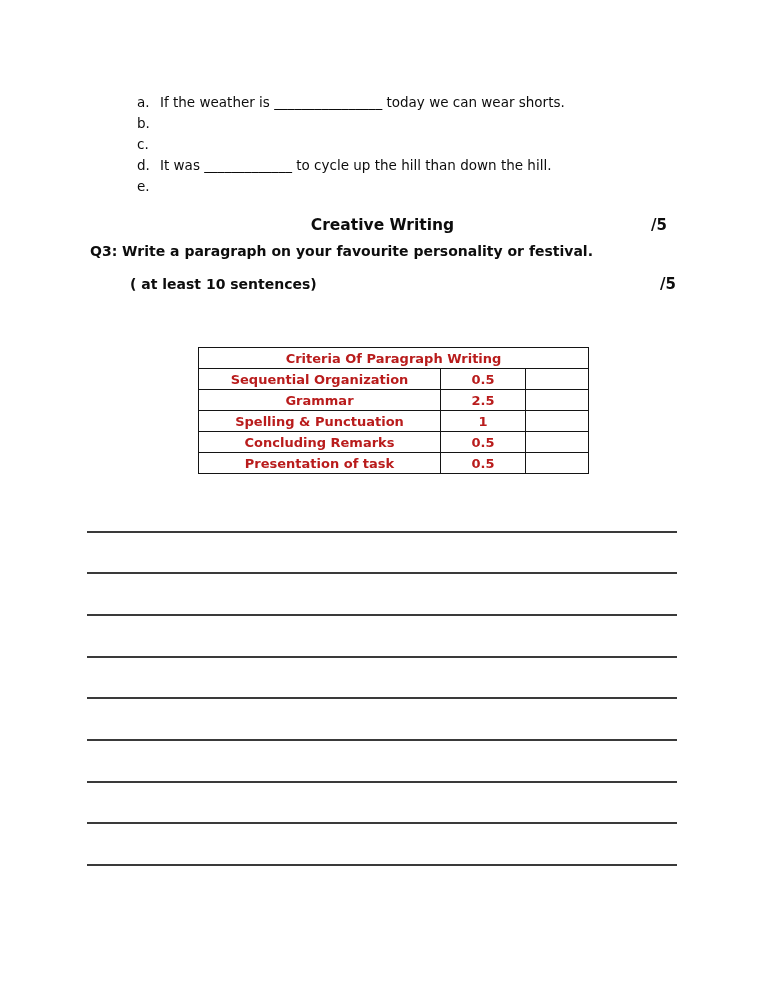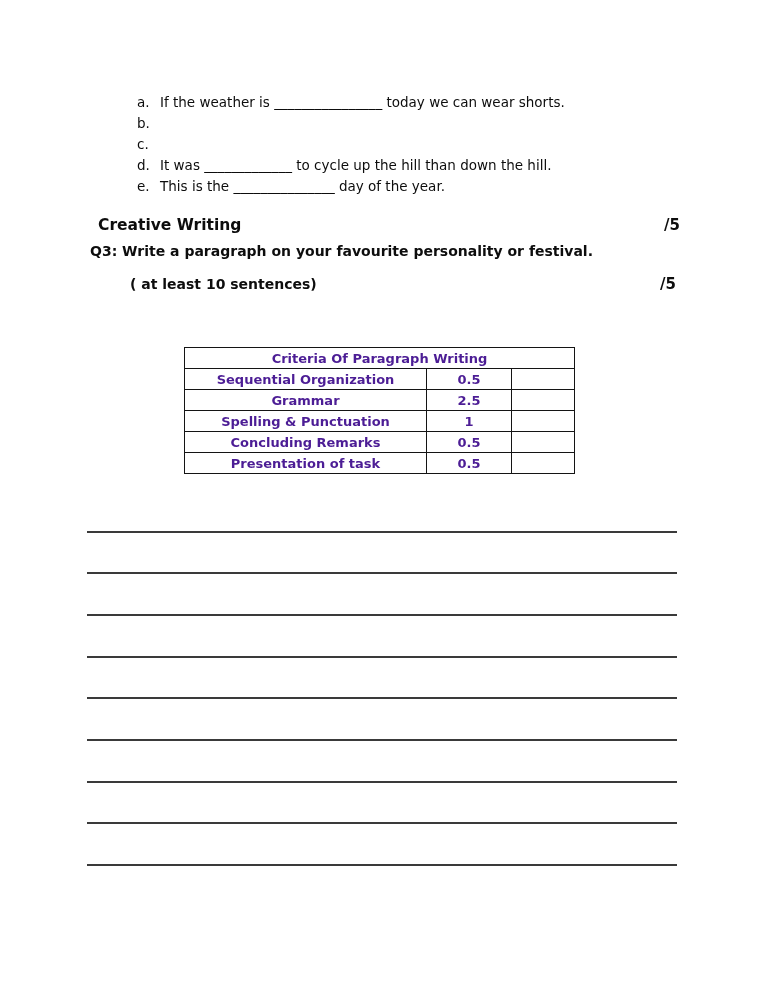--- a/index.html
+++ b/index.html
@@ -10,31 +10,31 @@
     font-family:"DejaVu Sans", sans-serif;
     color:#0d0d0d;
     overflow:hidden;
     margin:0 auto;
   }
   
   .blanks{position:absolute;left:137px;top:92px;}
   .blank-row{display:flex;height:21px;line-height:21px;font-size:13.5px;white-space:nowrap;}
   .blank-row .letter{width:23px;flex:0 0 23px;}
   
-  .cw-row{position:absolute;left:98px;top:215px;width:595px;height:18px;}
+  .cw-row{position:absolute;left:85px;top:215px;width:595px;height:18px;text-align:center;}
   .cw-title{font-weight:bold;font-size:15.5px;line-height:18px;display:inline-block;}
   .cw-marks{position:absolute;left:566px;top:1px;font-weight:bold;font-size:15px;}
   .q3{position:absolute;left:90px;top:243px;font-weight:bold;font-size:14px;line-height:17px;white-space:nowrap;}
   .note-row{position:absolute;left:130px;top:276px;width:560px;height:17px;font-weight:bold;font-size:14px;line-height:17px;}
   .note-marks{position:absolute;left:530px;top:0;font-size:15px;}
   
   table.criteria{
-    position:absolute;left:184px;top:347px;width:390px;
+    position:absolute;left:198px;top:347px;width:390px;
     border-collapse:collapse;table-layout:fixed;
-    font-size:13px;font-weight:bold;text-align:center;color:#4c1d95;
+    font-size:13px;font-weight:bold;text-align:center;color:#b91c1c;
   }
   table.criteria td{
     border:1.5px solid #141414;
     height:20px;padding:0 2px;
     overflow:hidden;white-space:nowrap;
   }
   
   .writing-area{position:absolute;left:0;top:0;width:768px;height:994px;pointer-events:none;}
   .wline{position:absolute;left:87px;width:590px;height:2px;background:#3a3a3a;}
 </style>
@@ -53,21 +53,20 @@
     </div>
     <div class="blank-row">
       <span class="letter">c.</span>
     </div>
     <div class="blank-row">
       <span class="letter">d.</span>
       <span class="sentence">It was _____________ to cycle up the hill than down the hill.</span>
     </div>
     <div class="blank-row">
       <span class="letter">e.</span>
-      <span class="sentence">This is the _______________ day of the year.</span>
     </div>
   </section>
 
   <div class="cw-row">
     <span class="cw-title">Creative Writing</span>
     <span class="cw-marks">/5</span>
   </div>
 
   <div class="q3">Q3: Write a paragraph on your favourite personality or festival.</div>
 

